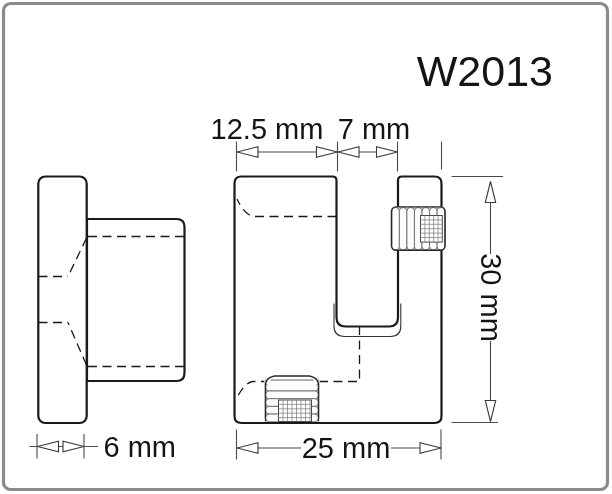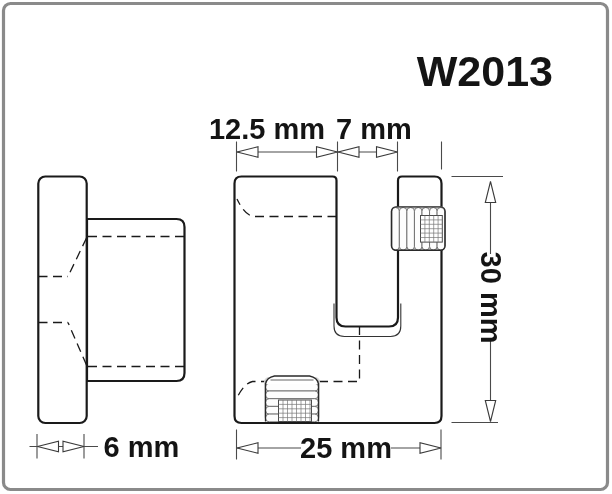--- a/index.html
+++ b/index.html
@@ -1,16 +1,16 @@
 <!DOCTYPE html>
 <html><head>
 <meta charset="utf-8">
 <style>
   html,body{margin:0;padding:0;background:#fff;}
-  .canvas{width:612px;height:494px;position:relative;background:#fff;overflow:hidden;font-weight:bold;}
+  .canvas{width:612px;height:494px;position:relative;background:#fff;overflow:hidden;}
   svg text{font-family:"Liberation Sans","DejaVu Sans",sans-serif;fill:#141414;}
   .dim-label{font-size:29px;}
   .title-label{font-size:43px;}
 </style>
 </head>
 <body>
 
 <div class="canvas">
 <svg width="612" height="494" viewBox="0 0 612 494">
 

